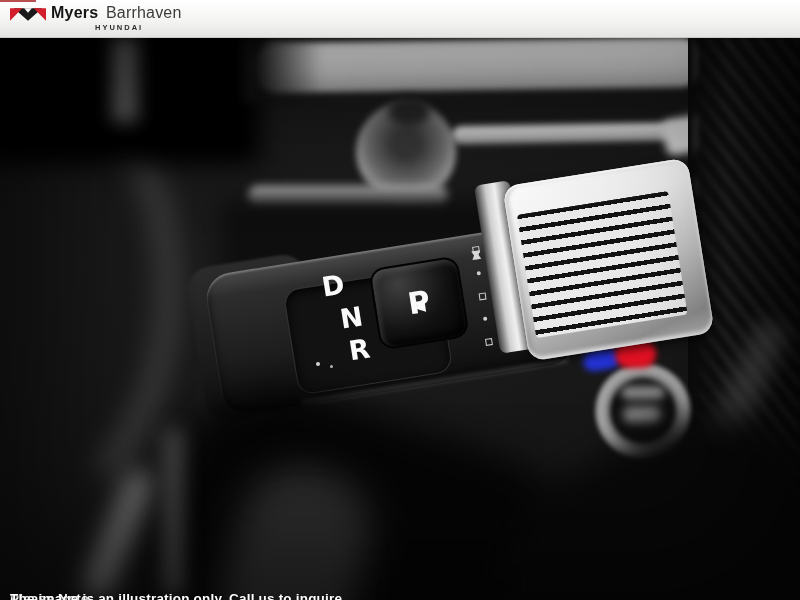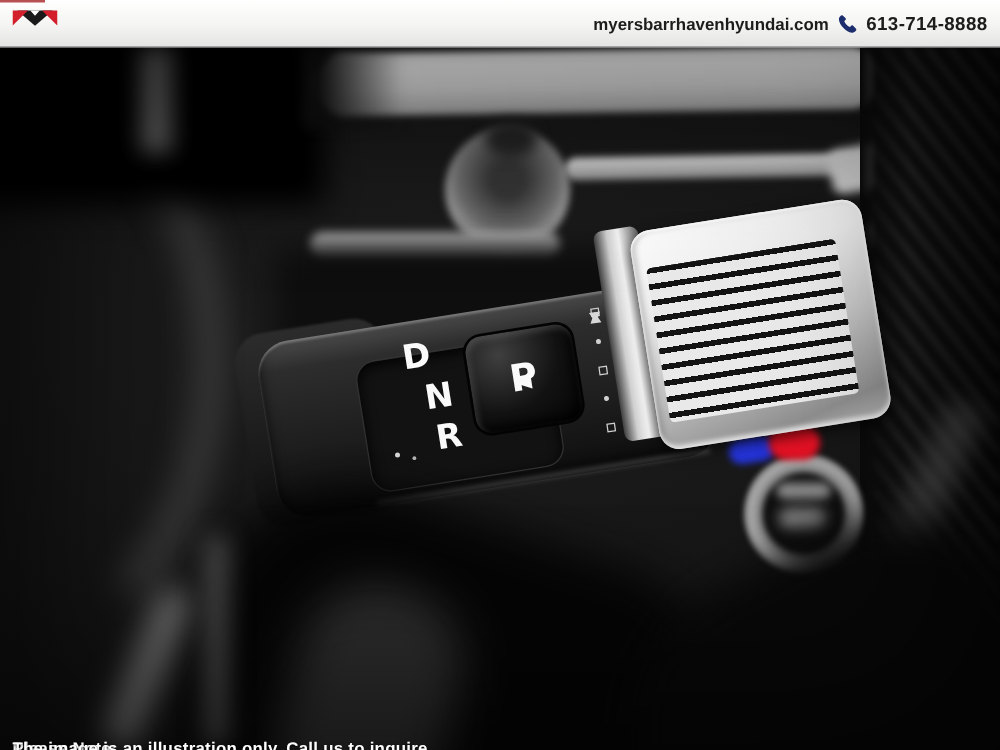--- a/index.html
+++ b/index.html
@@ -175,29 +175,27 @@
 
   <div class="header">
     <div class="top-accent"></div>
     <div class="logo-wrap">
       <svg class="logo-mark" width="36" height="14" viewBox="0 0 38 14">
         <polygon points="4,0 34,0 19,13" fill="#1a1a1a"></polygon>
         <polygon points="15,0 23,0 19,4.5" fill="#ffffff"></polygon>
         <polygon points="0,0 13,0 0,13" fill="#d31f2b"></polygon>
         <polygon points="25,0 38,0 38,13" fill="#d31f2b"></polygon>
       </svg>
-    </div>
-    <div class="header-right">
-      <span class="website">myersbarrhavenhyundai.com</span>
-      <span class="phone-icon">
-        <svg width="16" height="16" viewBox="0 0 16 16">
-          <path fill="#1c2e6e" d="M3.6 1.1c-.9 0-2.5 1.6-2.5 3 0 4.7 6.3 11 11 11 1.4 0 3-1.6 3-2.5 0-.2-.1-.45-.27-.62l-2.5-2.5c-.33-.33-.85-.33-1.18 0l-1.1 1.1C8.2 10 6 7.8 5.4 5.95l1.1-1.1c.33-.33.33-.85 0-1.18l-2.3-2.3c-.17-.17-.4-.27-.6-.27z"></path>
-        </svg>
-      </span>
-      <span class="phone-number">613-714-8888</span>
+      <div class="logo-text-col">
+        <div class="logo-line1">
+          <span class="logo-name">Myers</span>
+          <span class="logo-suffix">Barrhaven</span>
+        </div>
+        <div class="logo-brand">HYUNDAI</div>
+      </div>
     </div>
   </div>
 
   <div class="photo">
     <div class="left-arc"></div>
     <div class="tl-blob"></div>
     <div class="tl-streak"></div>
     <div class="vent-bar"></div>
     <div class="vent-bar-fade"></div>
     <div class="vent-knob"></div>

